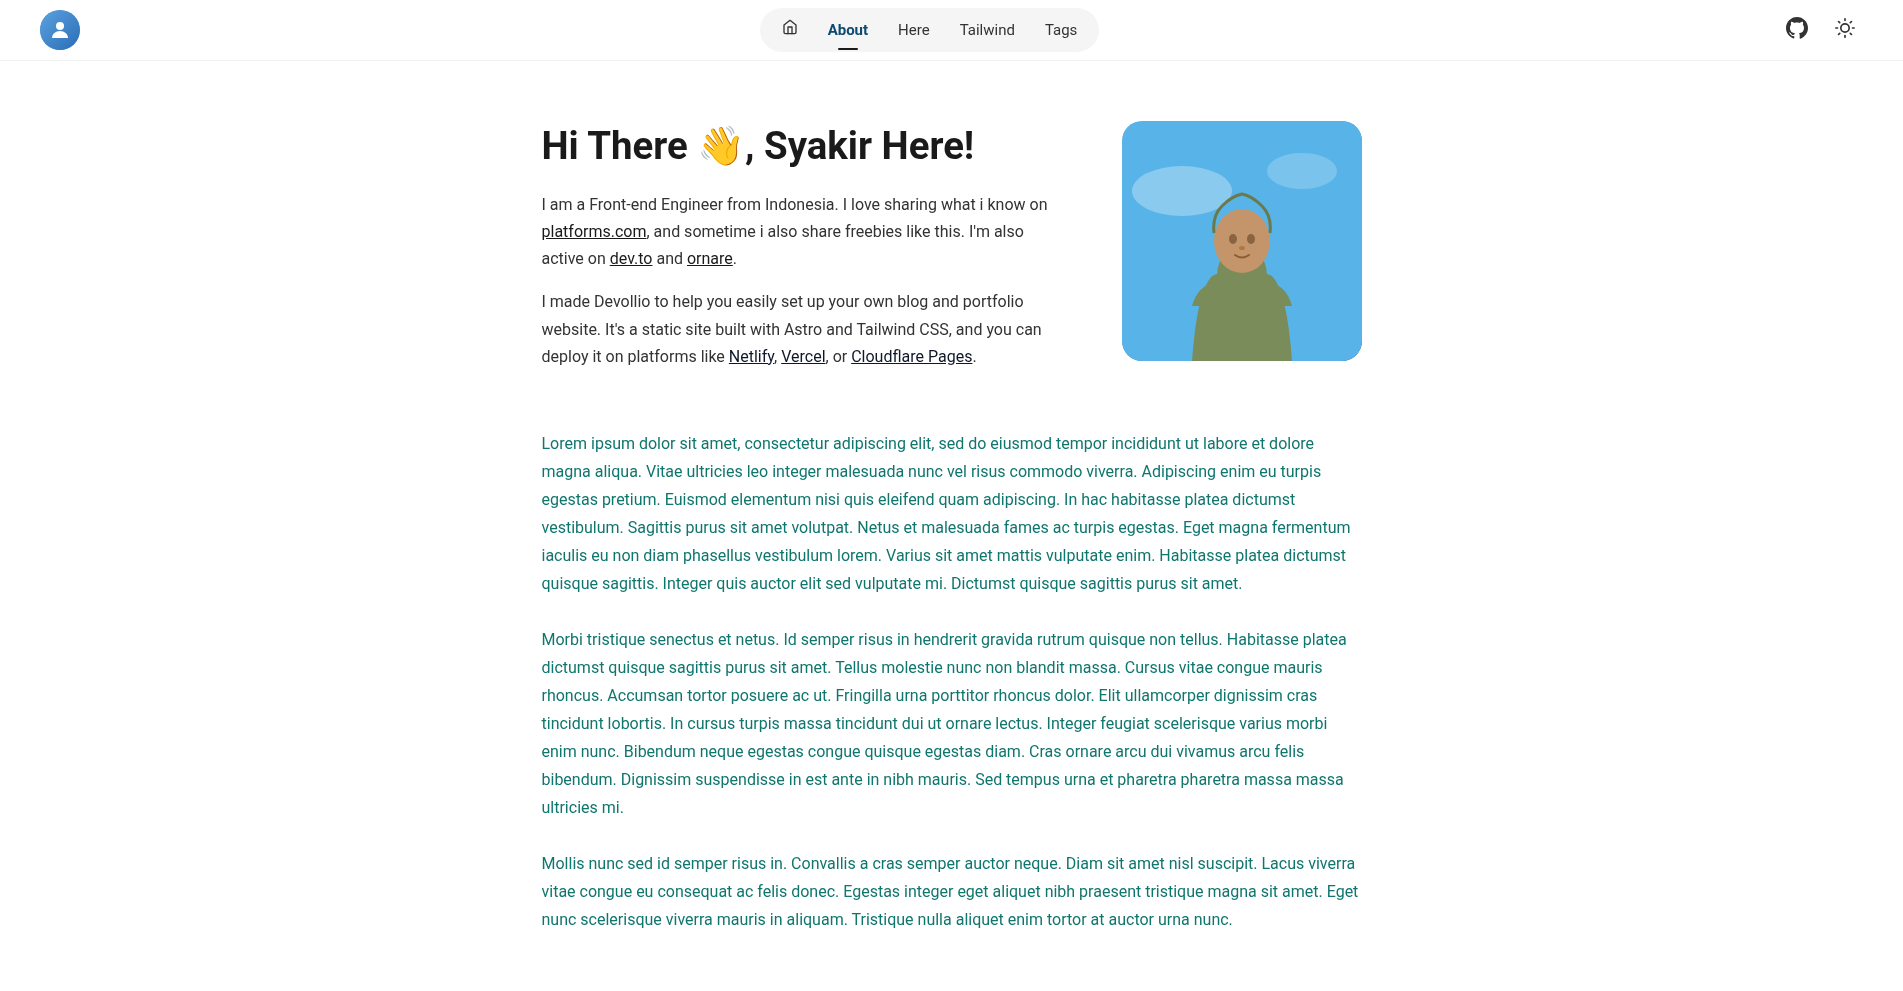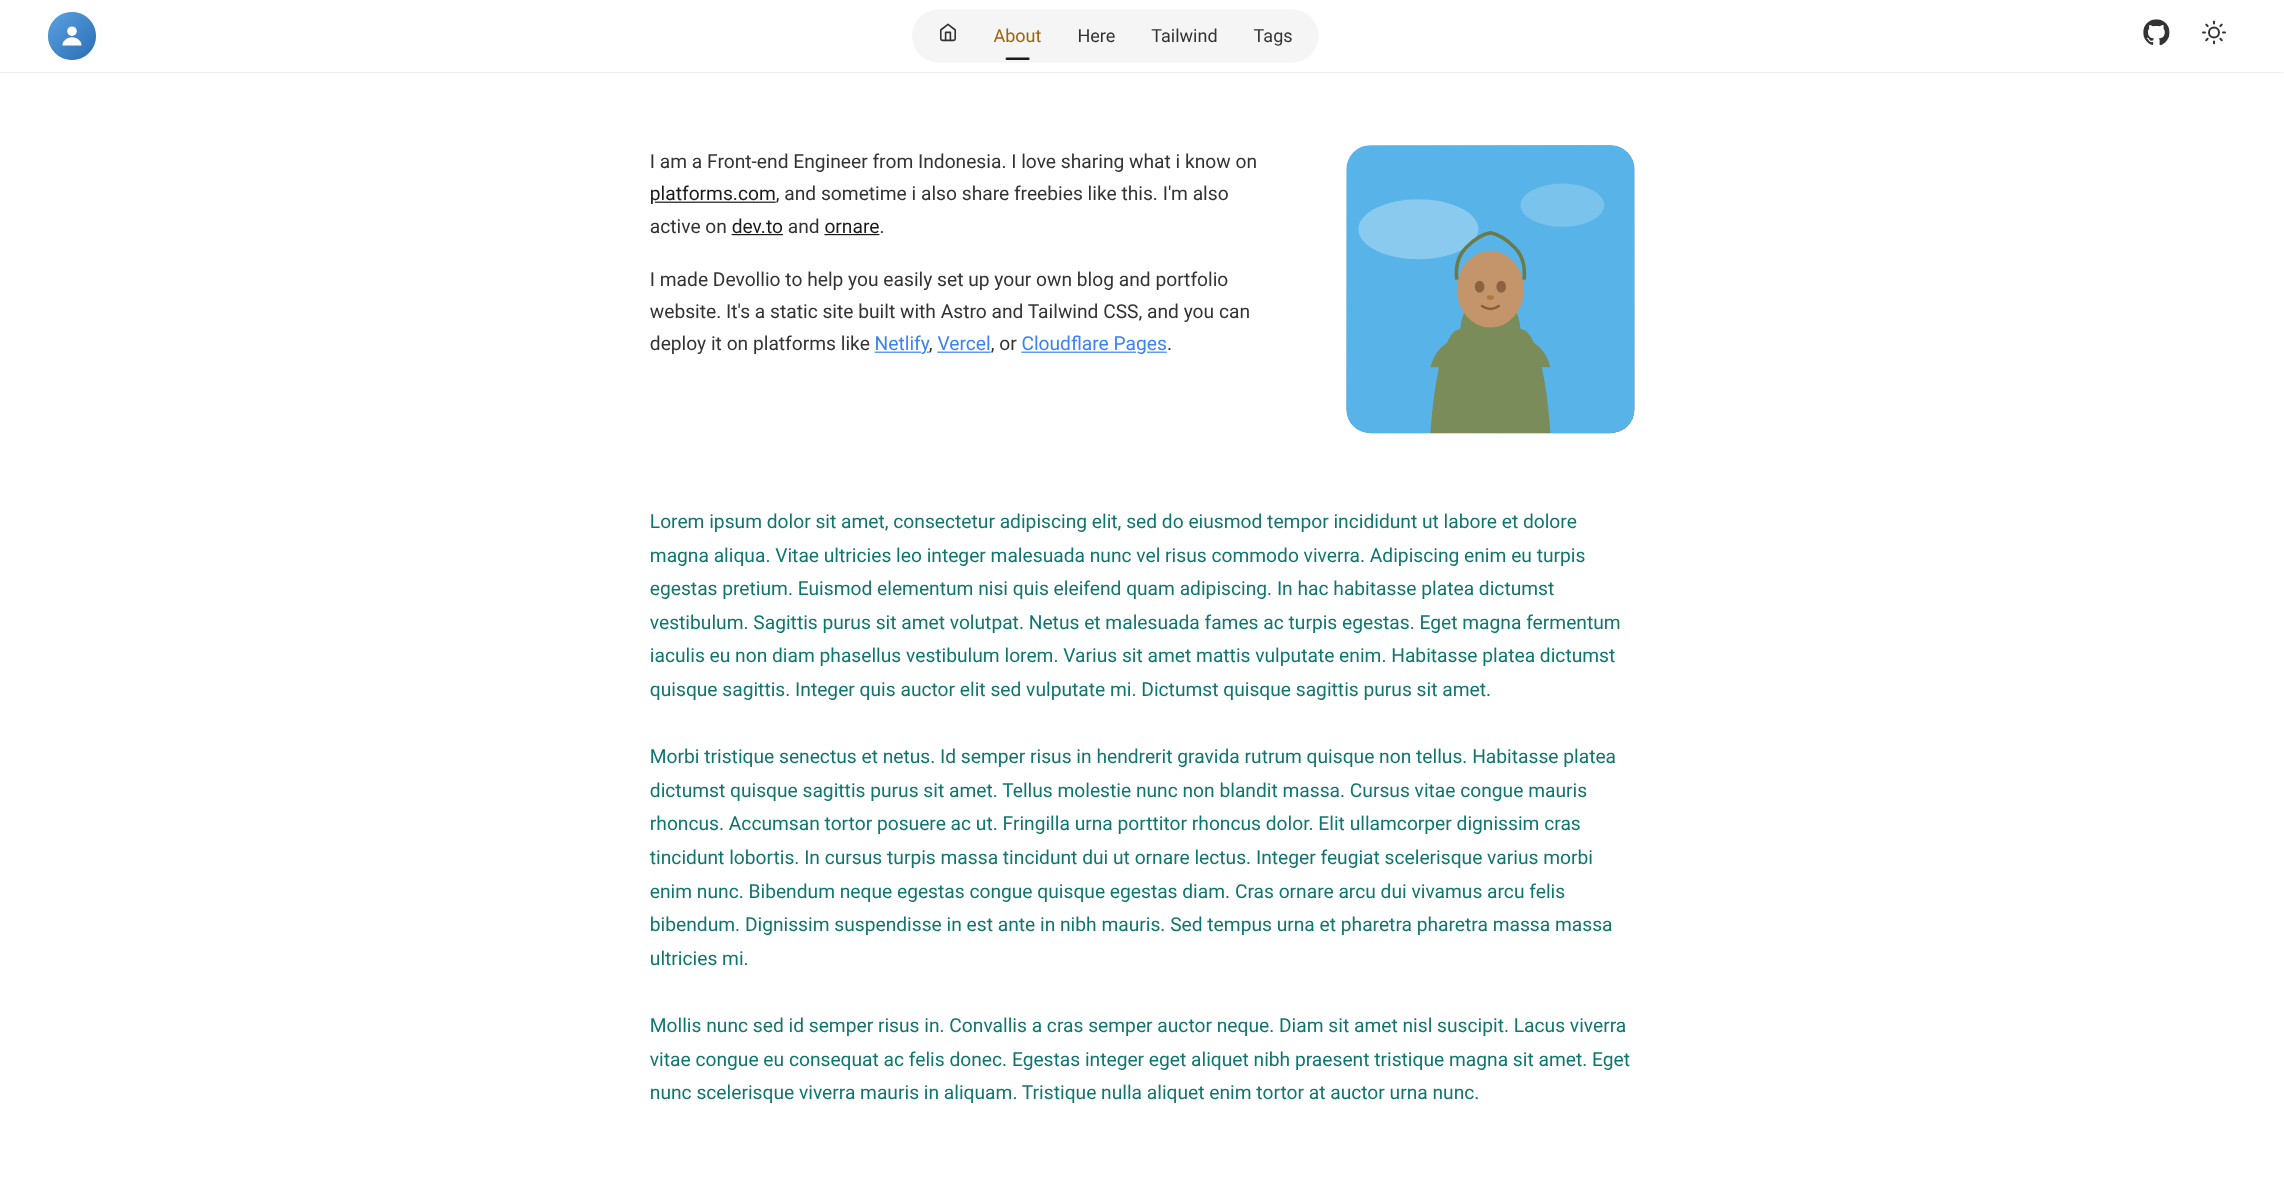--- a/index.html
+++ b/index.html
@@ -69,22 +69,22 @@
       font-size: 15px;
       color: #333;
       text-decoration: none;
       display: flex;
       align-items: center;
       gap: 6px;
       transition: background 0.2s;
     }
 
     .nav-item.active {
-      color: #a16207;
-      font-weight: 400;
+      color: #0c4a6e;
+      font-weight: 700;
       position: relative;
     }
 
     .nav-item.active::after {
       content: '';
       position: absolute;
       bottom: -2px;
       left: 50%;
       transform: translateX(-50%);
       width: 20px;
@@ -153,21 +153,21 @@
       text-decoration: underline;
     }
 
     .hero-description {
       font-size: 1em;
       color: #333;
       line-height: 1.7;
     }
 
     .hero-description a {
-      color: #3b82f6;
+      color: #0f172a;
       text-align: center;
     }
 
     .hero-image-wrap {
       flex-shrink: 0;
       width: 240px;
       height: 240px;
     }
 
     .hero-image {
@@ -266,20 +266,21 @@
         </svg>
       </span>
     </button>
   </div>
 </nav>
 
 <main class="main-content">
 
   <section class="hero-section">
     <div class="hero-text">
+      <h1 class="hero-title">Hi There 👋, Syakir Here!</h1>
 
       <p class="hero-intro">
         <span>I am a Front-end Engineer from Indonesia. I love sharing what i know on</span>
         <a href="#"> <span>platforms.com</span></a><span>, and sometime i also share freebies like this. I'm also active on</span>
         <a href="#"> <span>dev.to</span></a> <span>and</span>
         <a href="#"><span>ornare</span></a><span>.</span>
       </p>
 
       <p class="hero-description">
         <span>I made Devollio to help you easily set up your own blog and portfolio website. It's a static site built with Astro and Tailwind CSS, and you can deploy it on platforms like</span>

